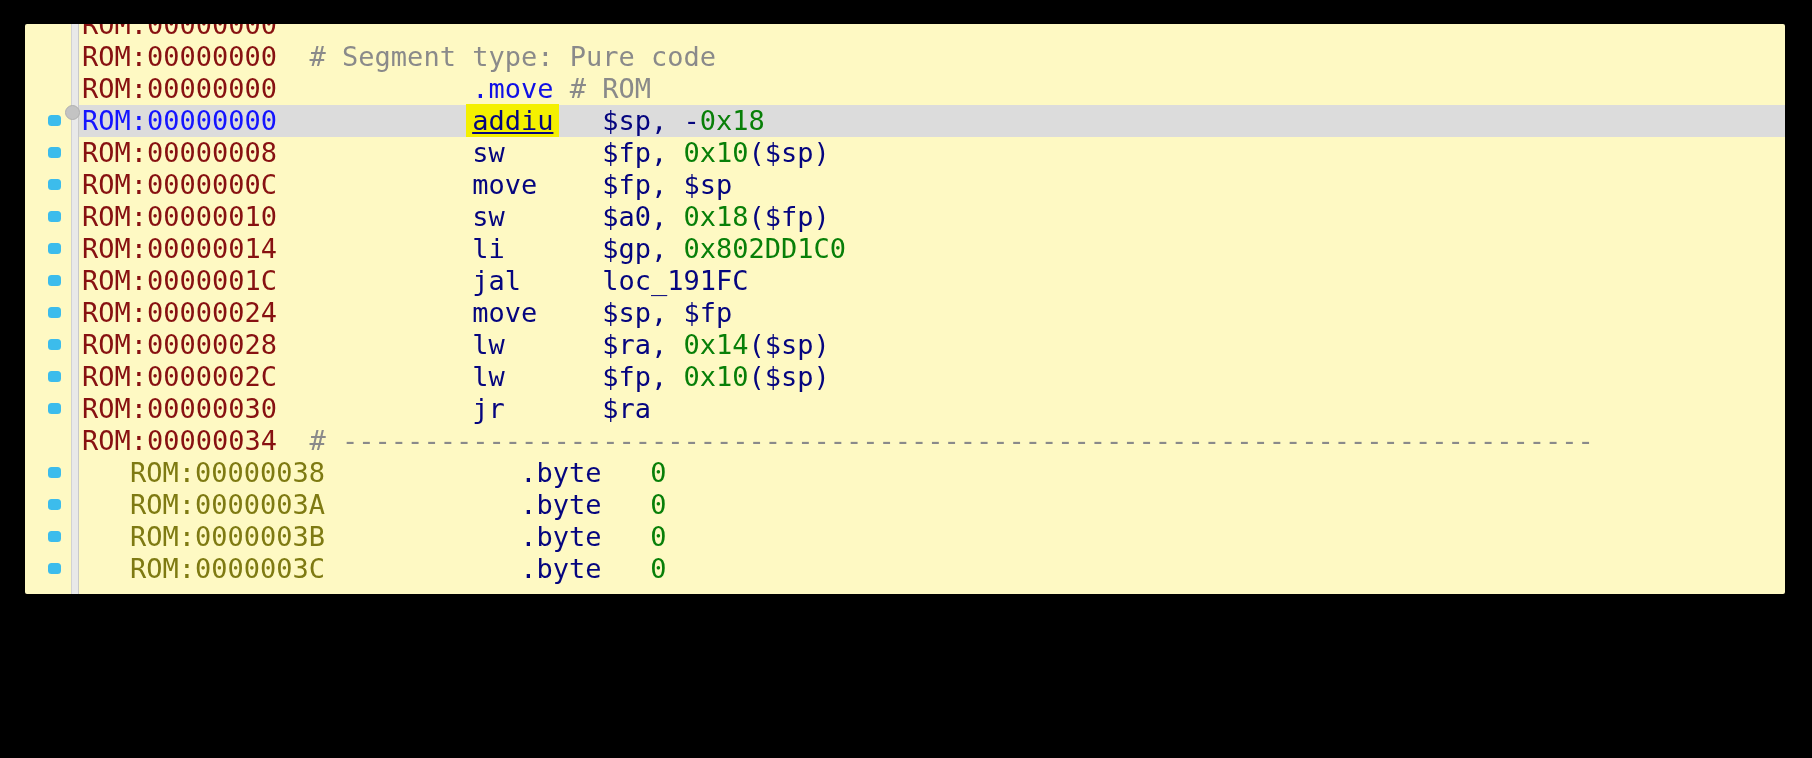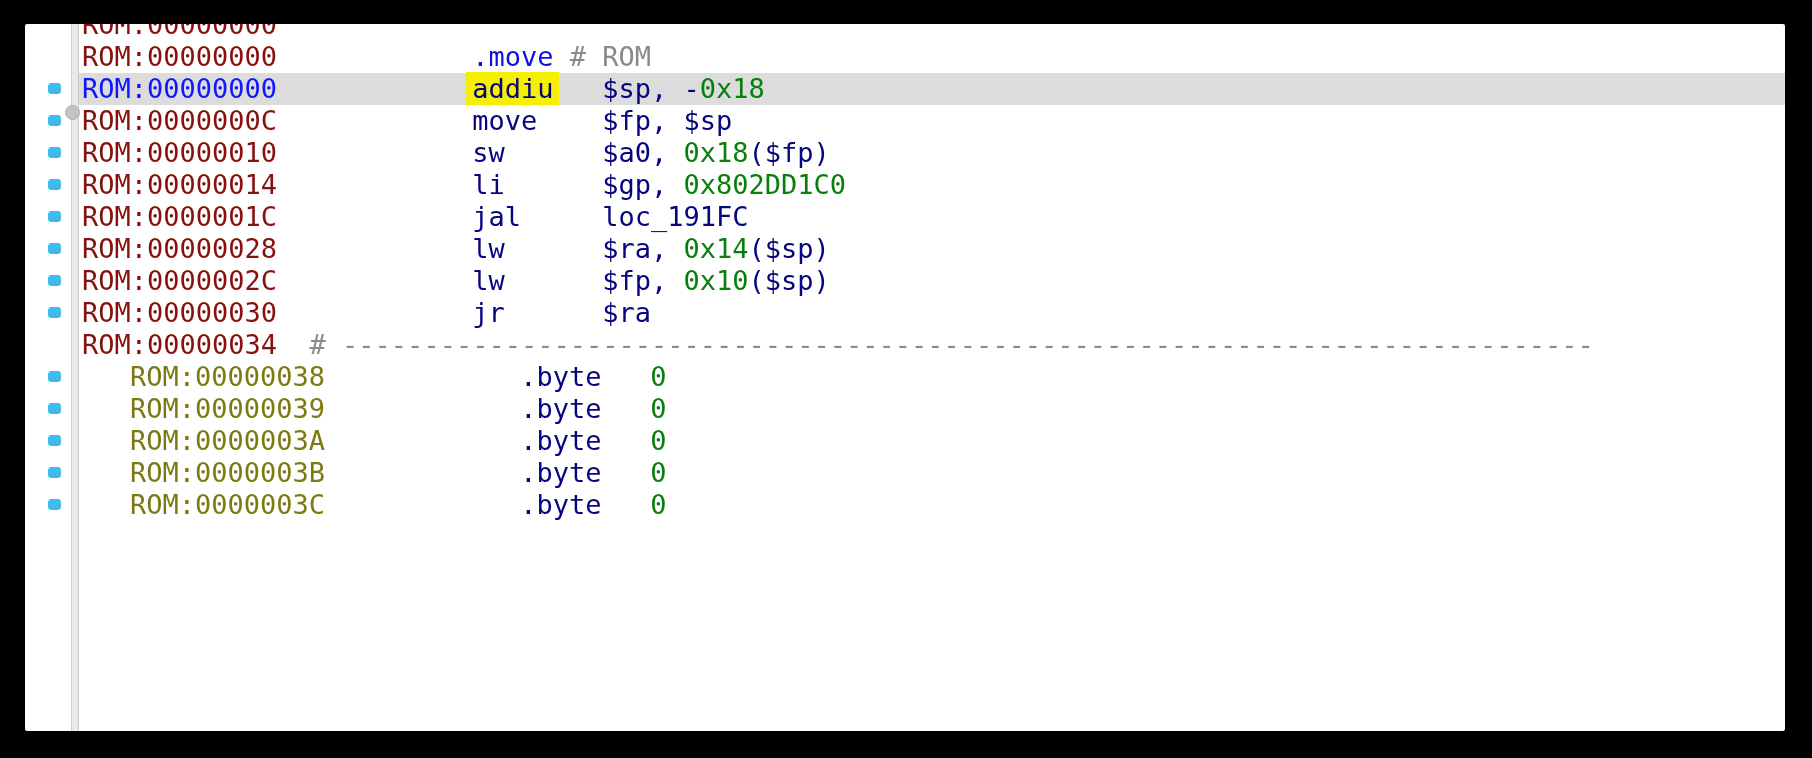--- a/index.html
+++ b/index.html
@@ -5,22 +5,22 @@
   html,body{margin:0;padding:0;background:#000;}
   #backdrop{
     position:relative;
     width:1812px;height:758px;
     background:#000;
     overflow:hidden;
     font-family:"DejaVu Sans Mono", monospace;
   }
   #content{
     position:absolute;left:25px;top:24px;
-    width:1760px;height:707px;
-    background:#ffffff;
+    width:1760px;height:570px;
+    background:#fef9c3;
     border-radius:2px;
     overflow:hidden;
   }
   
   #gutter-strip{
     position:absolute;left:46px;top:0;bottom:0;width:8px;
     background:#E9E9E9;
     border-left:1px solid #D2D2D2;
     border-right:1px solid #C9C9C9;
     box-sizing:border-box;
@@ -53,55 +53,66 @@
   }
   .a-rom{color:#871111;}
   .a-cur{color:#1414FF;}
   .a-data{color:#7E7A12;margin-left:48px;}
   .pl{color:#000;}
   .cmt{color:#8A8A8A;}
   .dir{color:#1010E6;}
   .mn{color:#05057F;}
   .asm{color:#05057F;}
   .num{color:#087F08;}
-  .yh{background:#F4F000;padding:1px 6px;margin:-1px -6px;}
+  .yh{background:#F4F000;padding:1px 6px;margin:-1px -6px;text-decoration:underline;}
 </style>
 </head>
 <body>
 
 <div id="backdrop">
   <div id="content">
     <div id="gutter-strip"></div>
     <div id="gutter-handle"></div>
     <div id="rows">
         <div class="row">
           <pre class="line"><span class="a-rom">ROM:00000000</span></pre>
         </div>
         <div class="row">
+          <pre class="line"><span class="a-rom">ROM:00000000</span><span class="cmt">  # Segment type: Pure code</span></pre>
+        </div>
+        <div class="row">
           <pre class="line"><span class="a-rom">ROM:00000000</span><span class="pl">            </span><span class="dir">.move</span><span class="pl"> </span><span class="cmt"># ROM</span></pre>
         </div>
         <div class="row hl">
           <span class="dot"></span>
           <pre class="line"><span class="a-cur">ROM:00000000</span><span class="pl">            </span><span class="mn yh">addiu</span><span class="pl">   </span><span class="asm">$sp, -</span><span class="num">0x18</span></pre>
+        </div>
+        <div class="row">
+          <span class="dot"></span>
+          <pre class="line"><span class="a-rom">ROM:00000008</span><span class="pl">            </span><span class="mn">sw</span><span class="pl">      </span><span class="asm">$fp, </span><span class="num">0x10</span><span class="asm">($sp)</span></pre>
         </div>
         <div class="row">
           <span class="dot"></span>
           <pre class="line"><span class="a-rom">ROM:0000000C</span><span class="pl">            </span><span class="mn">move</span><span class="pl">    </span><span class="asm">$fp, $sp</span></pre>
         </div>
         <div class="row">
           <span class="dot"></span>
           <pre class="line"><span class="a-rom">ROM:00000010</span><span class="pl">            </span><span class="mn">sw</span><span class="pl">      </span><span class="asm">$a0, </span><span class="num">0x18</span><span class="asm">($fp)</span></pre>
         </div>
         <div class="row">
           <span class="dot"></span>
           <pre class="line"><span class="a-rom">ROM:00000014</span><span class="pl">            </span><span class="mn">li</span><span class="pl">      </span><span class="asm">$gp, </span><span class="num">0x802DD1C0</span></pre>
         </div>
         <div class="row">
           <span class="dot"></span>
           <pre class="line"><span class="a-rom">ROM:0000001C</span><span class="pl">            </span><span class="mn">jal</span><span class="pl">     </span><span class="asm">loc_191FC</span></pre>
+        </div>
+        <div class="row">
+          <span class="dot"></span>
+          <pre class="line"><span class="a-rom">ROM:00000024</span><span class="pl">            </span><span class="mn">move</span><span class="pl">    </span><span class="asm">$sp, $fp</span></pre>
         </div>
         <div class="row">
           <span class="dot"></span>
           <pre class="line"><span class="a-rom">ROM:00000028</span><span class="pl">            </span><span class="mn">lw</span><span class="pl">      </span><span class="asm">$ra, </span><span class="num">0x14</span><span class="asm">($sp)</span></pre>
         </div>
         <div class="row">
           <span class="dot"></span>
           <pre class="line"><span class="a-rom">ROM:0000002C</span><span class="pl">            </span><span class="mn">lw</span><span class="pl">      </span><span class="asm">$fp, </span><span class="num">0x10</span><span class="asm">($sp)</span></pre>
         </div>
         <div class="row">
@@ -110,24 +121,20 @@
         </div>
         <div class="row">
           <pre class="line"><span class="a-rom">ROM:00000034</span><span class="cmt">  # -----------------------------------------------------------------------------</span></pre>
         </div>
         <div class="row">
           <span class="dot"></span>
           <pre class="line"><span class="a-data">ROM:00000038</span><span class="pl">            </span><span class="mn">.byte</span><span class="pl">   </span><span class="num">0</span></pre>
         </div>
         <div class="row">
           <span class="dot"></span>
-          <pre class="line"><span class="a-data">ROM:00000039</span><span class="pl">            </span><span class="mn">.byte</span><span class="pl">   </span><span class="num">0</span></pre>
-        </div>
-        <div class="row">
-          <span class="dot"></span>
           <pre class="line"><span class="a-data">ROM:0000003A</span><span class="pl">            </span><span class="mn">.byte</span><span class="pl">   </span><span class="num">0</span></pre>
         </div>
         <div class="row">
           <span class="dot"></span>
           <pre class="line"><span class="a-data">ROM:0000003B</span><span class="pl">            </span><span class="mn">.byte</span><span class="pl">   </span><span class="num">0</span></pre>
         </div>
         <div class="row">
           <span class="dot"></span>
           <pre class="line"><span class="a-data">ROM:0000003C</span><span class="pl">            </span><span class="mn">.byte</span><span class="pl">   </span><span class="num">0</span></pre>
         </div>

